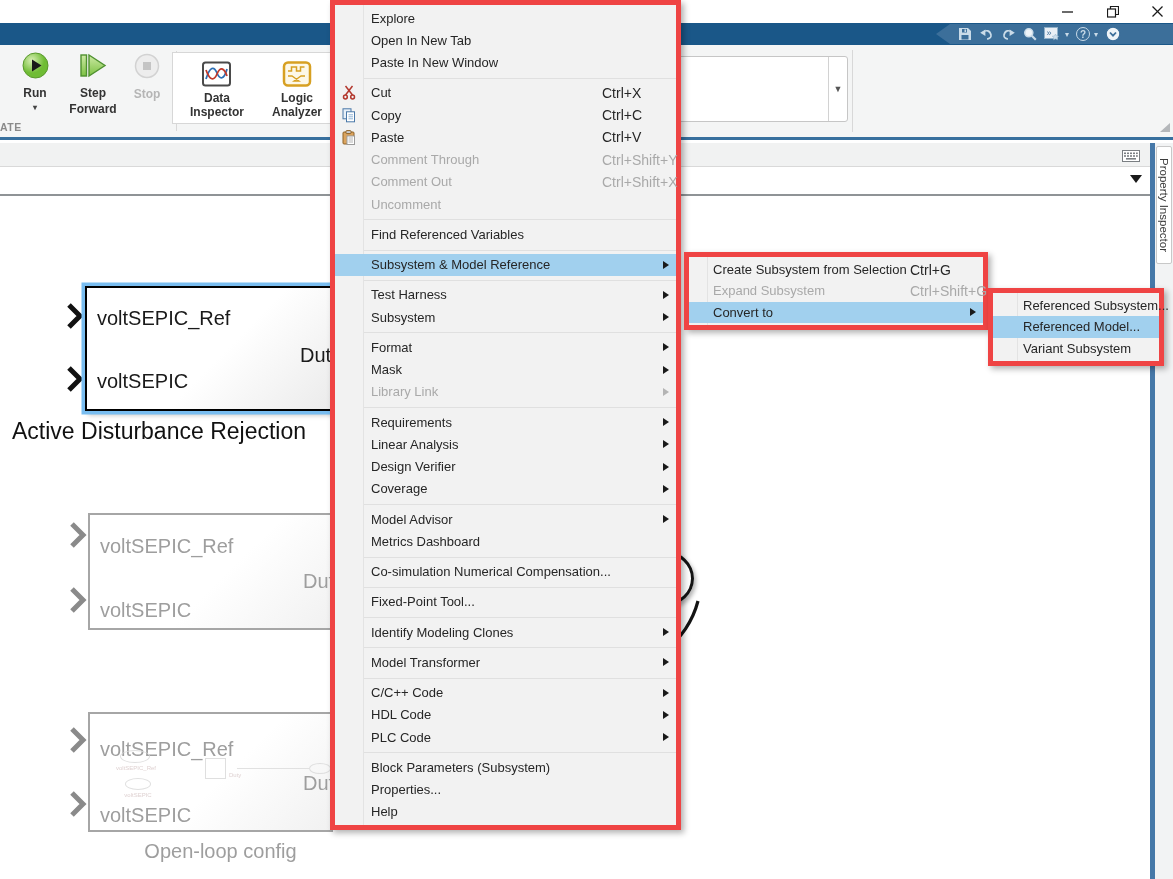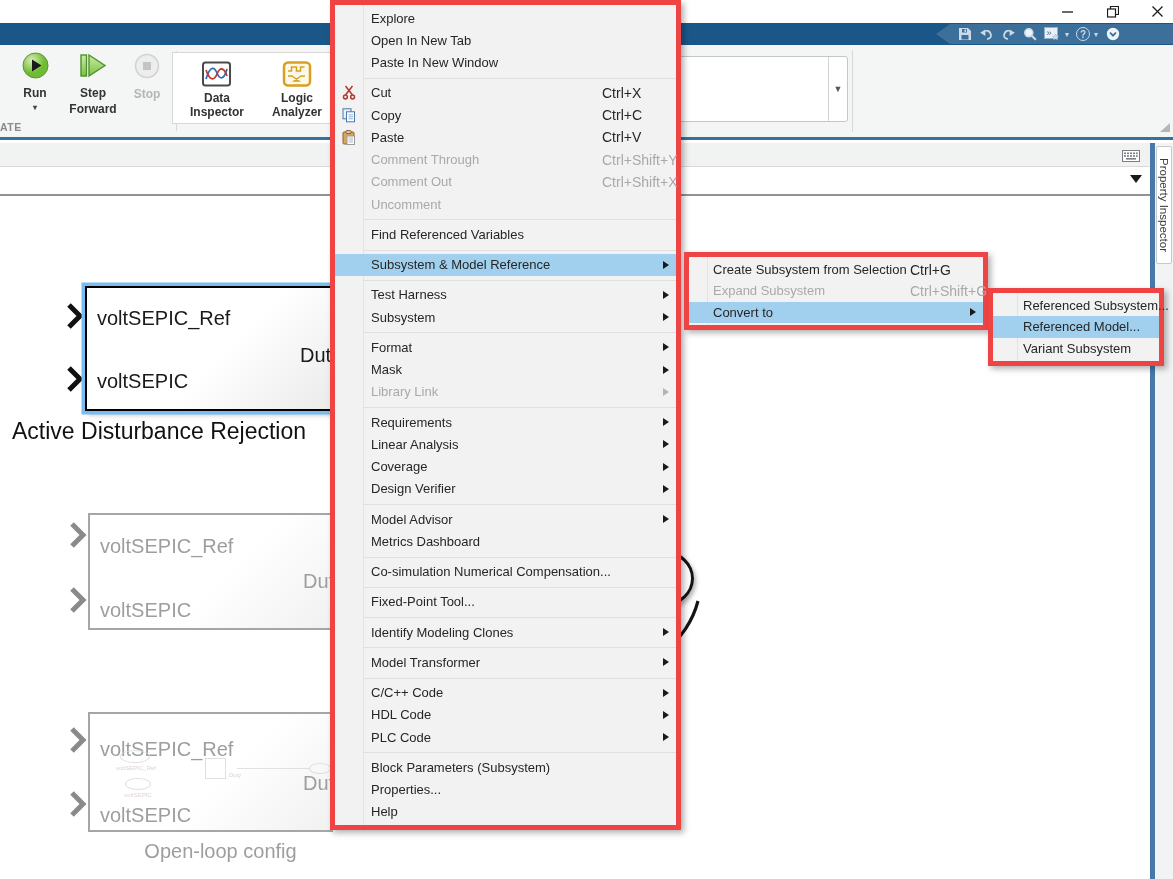--- a/index.html
+++ b/index.html
@@ -410,25 +410,25 @@
       <div class="msep"></div>
       <div class="mi">
         <span class="lbl">Requirements</span>
         <span class="arrow"></span>
       </div>
       <div class="mi">
         <span class="lbl">Linear Analysis</span>
         <span class="arrow"></span>
       </div>
       <div class="mi">
+        <span class="lbl">Design Verifier</span>
+        <span class="arrow"></span>
+      </div>
+      <div class="mi">
         <span class="lbl">Coverage</span>
-        <span class="arrow"></span>
-      </div>
-      <div class="mi">
-        <span class="lbl">Design Verifier</span>
         <span class="arrow"></span>
       </div>
       <div class="msep"></div>
       <div class="mi">
         <span class="lbl">Model Advisor</span>
         <span class="arrow"></span>
       </div>
       <div class="mi">
         <span class="lbl">Metrics Dashboard</span>
       </div>

